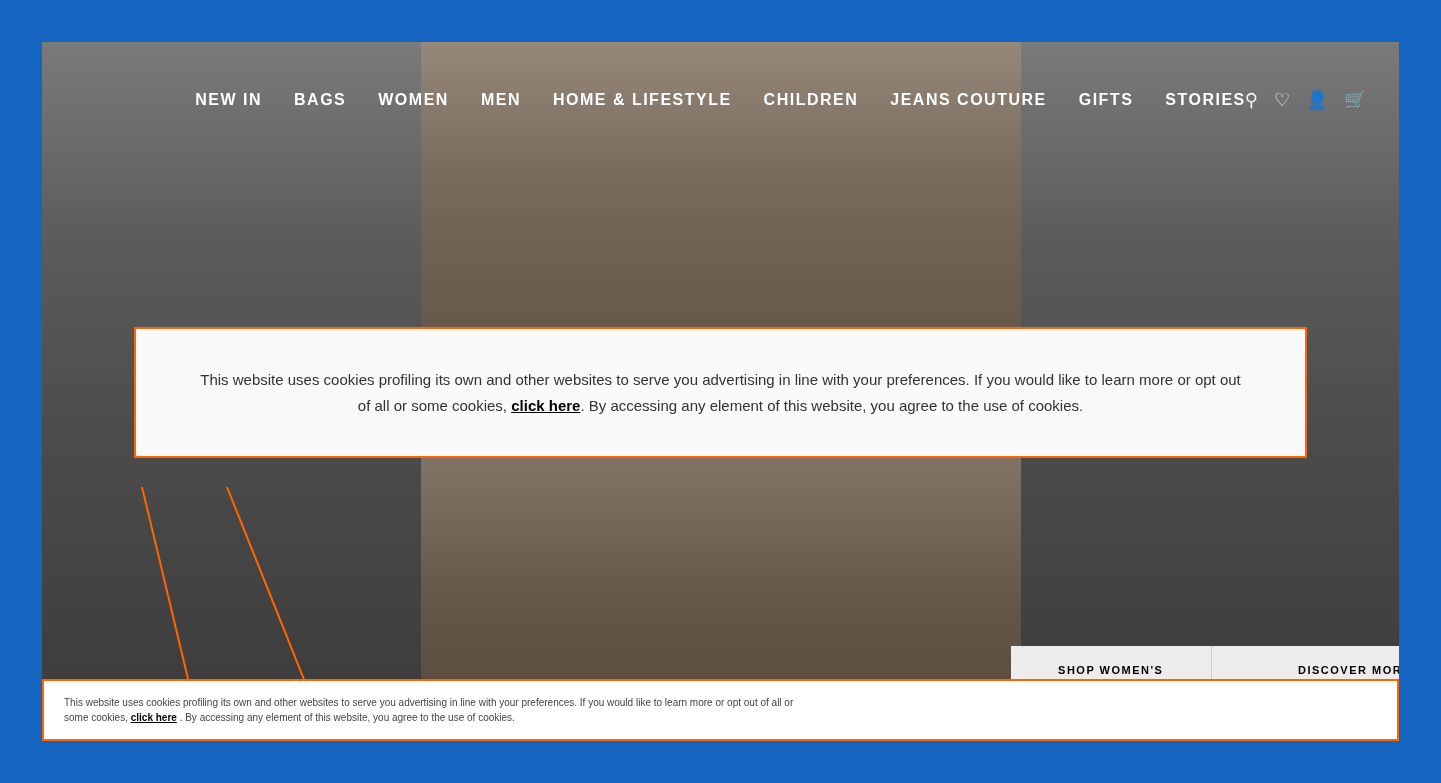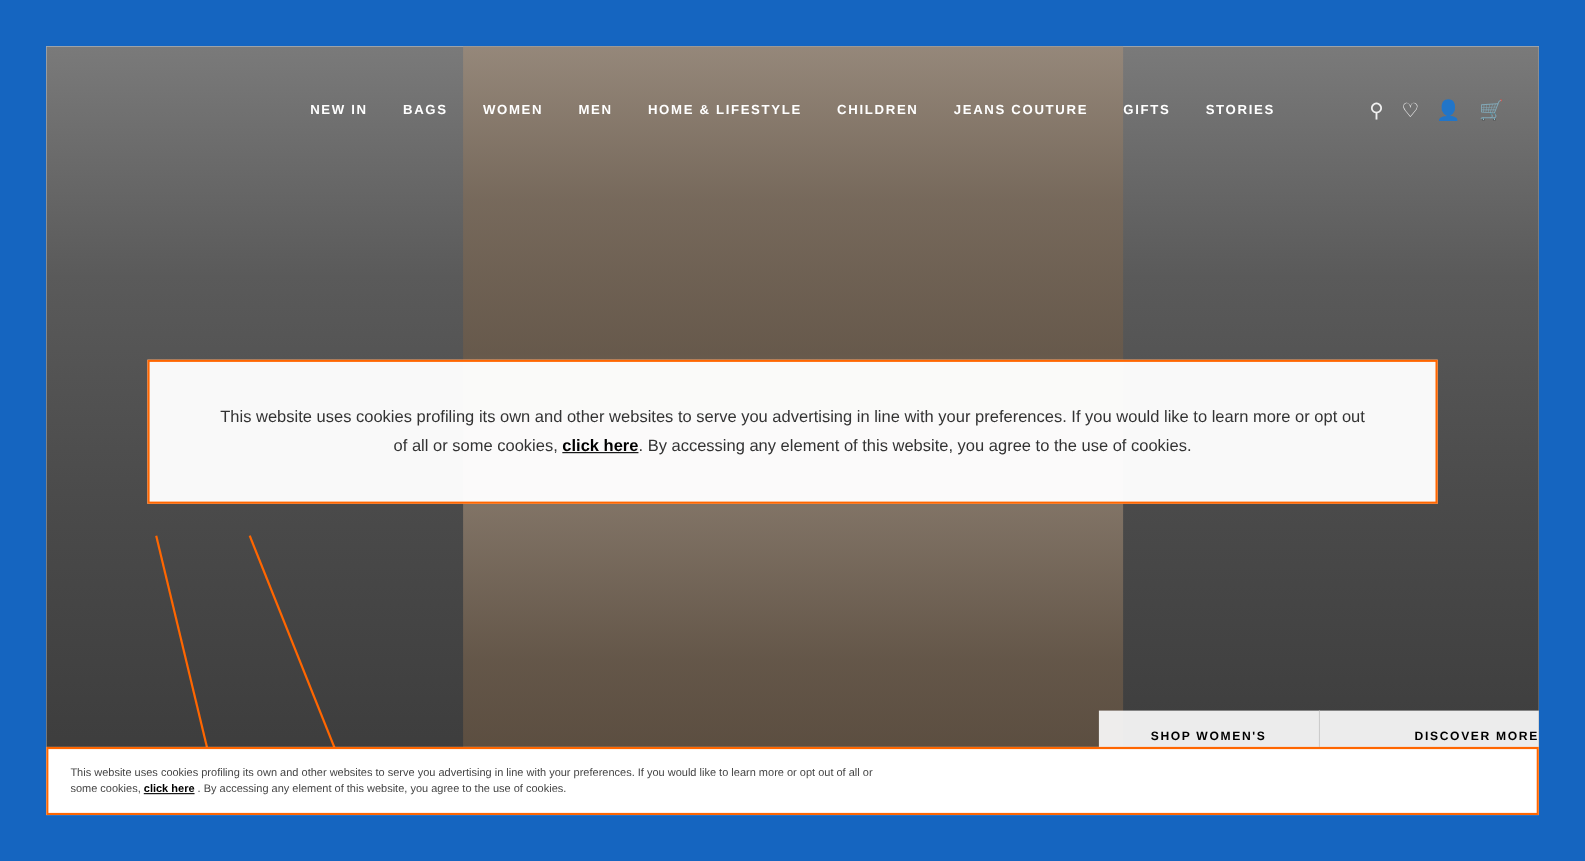--- a/index.html
+++ b/index.html
@@ -64,21 +64,21 @@
     .nav-links {
       display: flex;
       align-items: center;
       gap: 32px;
       list-style: none;
     }
 
     .nav-links li a {
       color: #fff;
       text-decoration: none;
-      font-size: 12px;
+      font-size: 16px;
       font-weight: 600;
       letter-spacing: 1.5px;
       text-transform: uppercase;
       white-space: nowrap;
     }
 
     .nav-icons {
       position: absolute;
       right: 32px;
       top: 50%;
@@ -155,20 +155,21 @@
       bottom: 0;
       right: 0;
       width: 400px;
       background: transparent;
       z-index: 35;
     }
 
     .shop-row {
       display: flex;
       width: 100%;
+      margin-left: 12px;
     }
 
     .shop-women-btn {
       flex: 1;
       padding: 18px 0;
       font-size: 11px;
       font-weight: 700;
       letter-spacing: 1.5px;
       text-transform: uppercase;
       background: rgba(245, 245, 245, 0.95);

